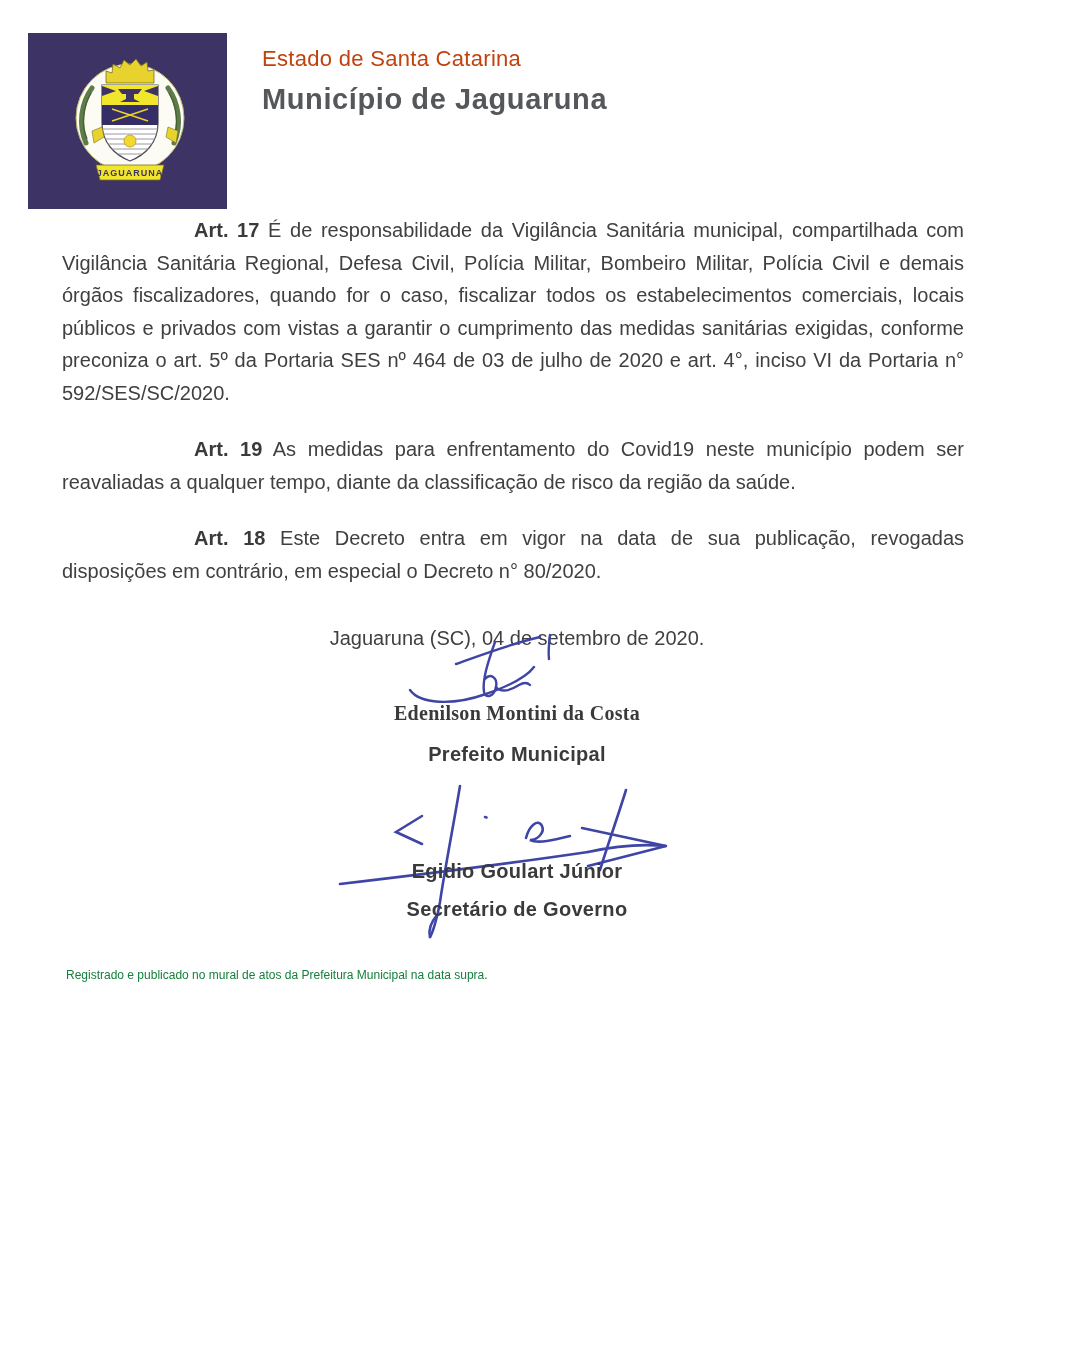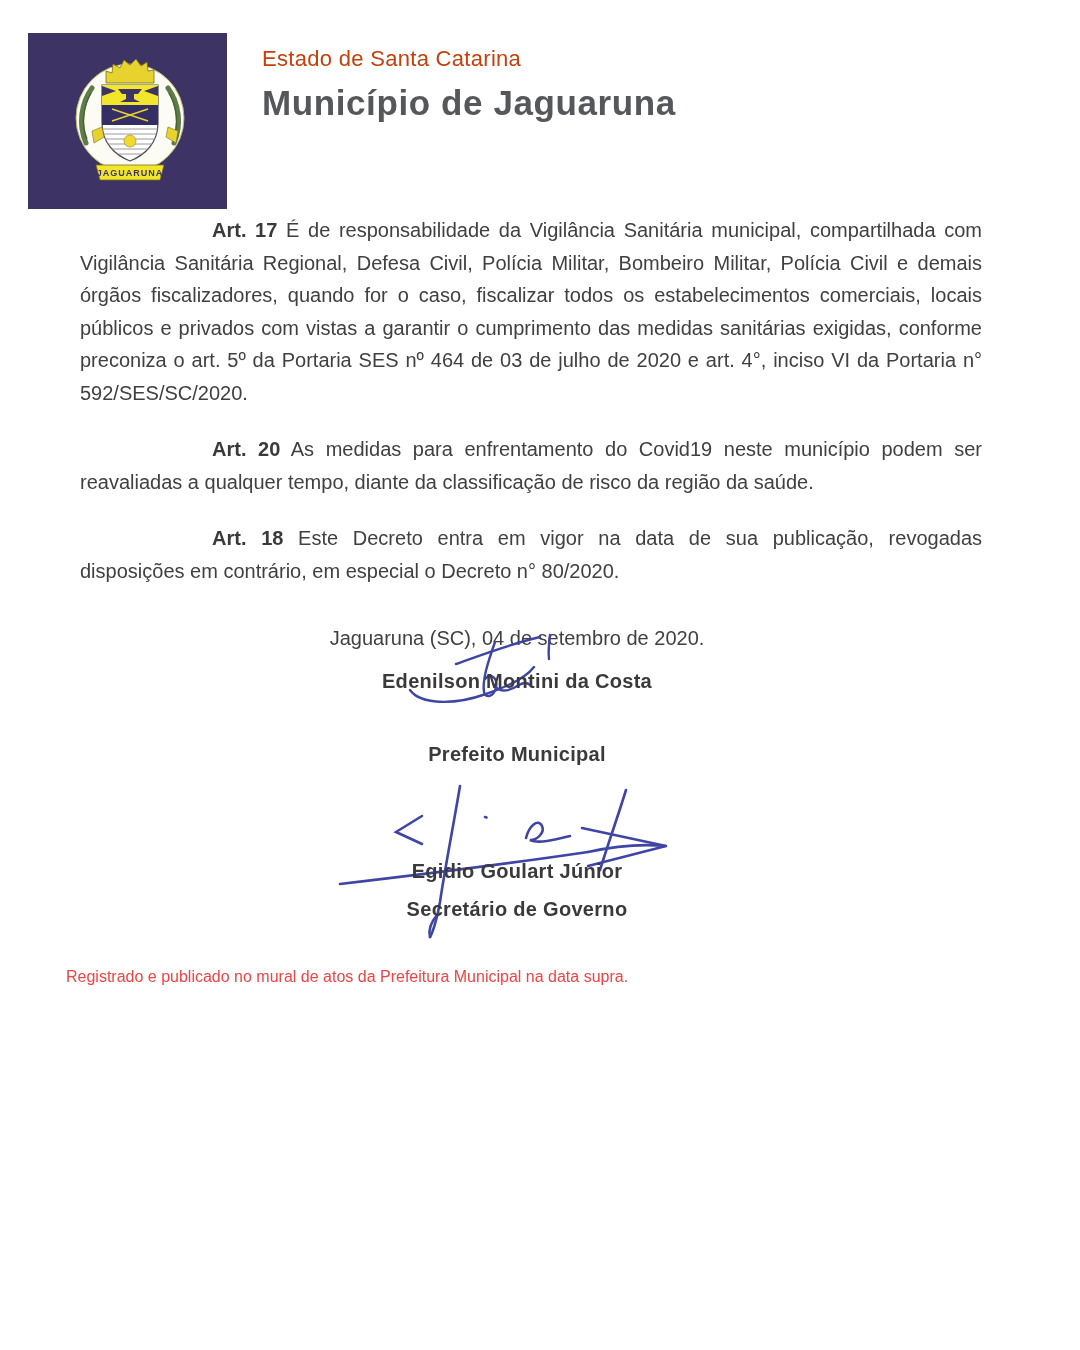--- a/index.html
+++ b/index.html
@@ -7,51 +7,51 @@
     width:1080px;height:1350px;background:#ffffff;
     font-family:"Liberation Sans", sans-serif;
     -webkit-font-smoothing:antialiased;
   }
   .page{position:relative;width:1080px;height:1350px;background:#ffffff;overflow:hidden;}
 
   
   .crest-box{position:absolute;left:28px;top:33px;width:225px;height:176px;}
   .header-text{position:absolute;left:262px;top:46px;}
   .state-line{font-size:22px;color:#c2410c;letter-spacing:0.3px;}
-  .muni-line{font-size:35px;font-weight:bold;color:#55575b;margin-top:11px;letter-spacing:0.6px;}
+  .muni-line{font-size:29px;font-weight:bold;color:#55575b;margin-top:11px;letter-spacing:0.6px;}
 
   
   .articles{
-    position:absolute;left:80px;top:214px;width:902px;
+    position:absolute;left:62px;top:214px;width:902px;
     font-size:20px;line-height:32.5px;color:#404040;text-align:justify;
   }
   .articles p{margin:0 0 24px 0;text-indent:132px;}
   .art-label{font-weight:bold;color:#3a3a3a;}
 
   .dateline{
     position:absolute;left:66px;top:611px;width:902px;text-align:center;
     font-size:20px;color:#404040;margin-top:16px;
   }
 
   .center-line{
     position:absolute;left:66px;width:902px;text-align:center;
     font-size:20px;font-weight:bold;color:#3a3a3c;letter-spacing:0.3px;
   }
-  .sig1-name{top:670px;}
+  .sig1-name{top:702px;font-family:Liberation Serif, serif;}
   .sig1-title{top:743px;}
   .sig2-name{top:860px;}
   .sig2-title{top:898px;}
 
   .sig-svg{position:absolute;pointer-events:none;}
   .sig1-svg{left:398px;top:628px;}
   .sig2-svg{left:330px;top:782px;}
 
   .footer-line{
     position:absolute;left:66px;top:968px;width:960px;
-    font-size:16px;color:#ef4444;
+    font-size:12px;color:#15803d;
   }
 </style>
 </head>
 <body>
 
 <div class="page">
 
   <div class="crest-box">
     <svg width="199" height="176" viewBox="0 0 199 176">
       <rect x="0" y="0" width="199" height="176" fill="#3d3365"></rect>
@@ -94,21 +94,21 @@
     </svg>
   </div>
 
   <div class="header-text">
     <div class="state-line">Estado de Santa Catarina</div>
     <div class="muni-line">Município de Jaguaruna</div>
   </div>
 
   <div class="articles">
     <p><span class="art-label">Art. 17</span> <span>É de responsabilidade da Vigilância Sanitária municipal, compartilhada com Vigilância Sanitária Regional, Defesa Civil, Polícia Militar, Bombeiro Militar, Polícia Civil e demais órgãos fiscalizadores, quando for o caso, fiscalizar todos os estabelecimentos comerciais, locais públicos e privados com vistas a garantir o cumprimento das medidas sanitárias exigidas, conforme preconiza o art. 5º da Portaria SES nº 464 de 03 de julho de 2020 e art. 4°, inciso VI da Portaria n° 592/SES/SC/2020.</span></p>
-    <p><span class="art-label">Art. 20</span> <span>As medidas para enfrentamento do Covid19 neste município podem ser reavaliadas a qualquer tempo, diante da classificação de risco da região da saúde.</span></p>
+    <p><span class="art-label">Art. 19</span> <span>As medidas para enfrentamento do Covid19 neste município podem ser reavaliadas a qualquer tempo, diante da classificação de risco da região da saúde.</span></p>
     <p><span class="art-label">Art. 18</span> <span>Este Decreto entra em vigor na data de sua publicação, revogadas disposições em contrário, em especial o Decreto n° 80/2020.</span></p>
   </div>
 
   <div class="dateline">Jaguaruna (SC), 04 de setembro de 2020.</div>
 
   <svg class="sig-svg sig1-svg" width="200" height="90" viewBox="0 0 200 90">
     <g fill="none" stroke="#3f45a5" stroke-width="2.4" stroke-linecap="round">
       <path d="M12,62 C22,76 54,78 88,66 C114,57 130,47 136,39"></path>
       <path d="M97,14 C90,34 84,52 86,64 C87,71 96,69 98,59 C100,49 92,45 87,51"></path>
       <path d="M98,59 C104,66 113,62 121,57 C126,54 130,55 132,57"></path>

